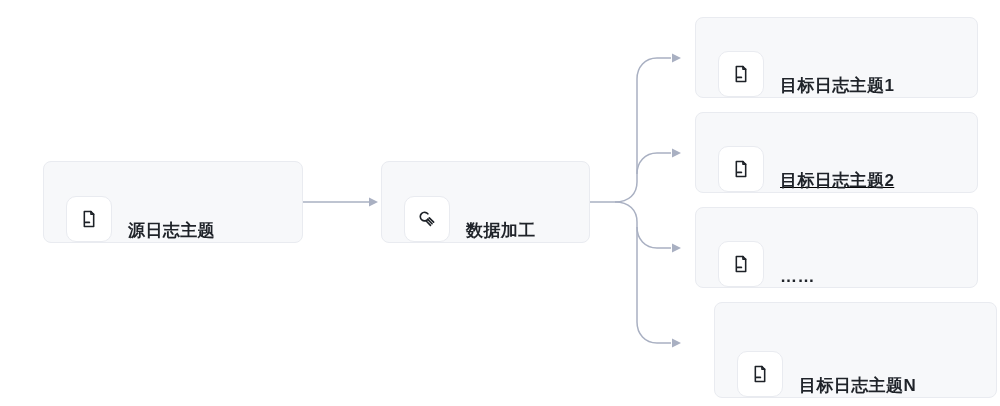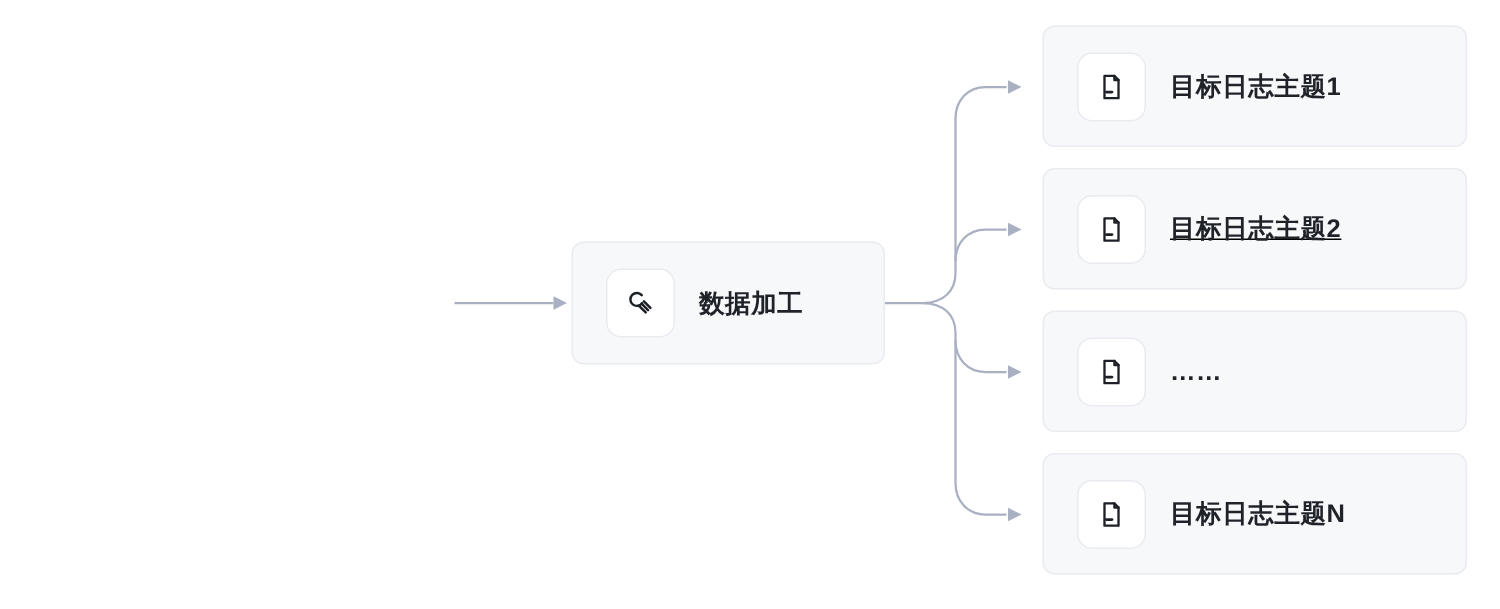--- a/index.html
+++ b/index.html
@@ -2,40 +2,40 @@
 <html><head>
 <meta charset="utf-8">
 <style>
   html,body{margin:0;padding:0;background:#ffffff;}
   .canvas{
     position:relative;width:1000px;height:406px;background:#ffffff;
     font-family:"Liberation Sans",sans-serif;overflow:hidden;
   }
   .connectors{position:absolute;left:0;top:0;pointer-events:none;}
   .node{
-    position:absolute;display:flex;align-items:center;gap:16px;
+    position:absolute;display:flex;align-items:flex-end;gap:16px;
     padding-left:22px;box-sizing:border-box;
     background:#f7f8fa;border:1px solid #e9ebf0;border-radius:8px;
   }
   .chip{
     width:44px;height:44px;flex:0 0 44px;
     background:#ffffff;border:1px solid #e9ebf0;border-radius:10px;
     display:flex;align-items:center;justify-content:center;
   }
   .label{
     font-size:17px;font-weight:700;color:#1f2329;
     letter-spacing:.4px;white-space:nowrap;
   }
   
   .node-source   {left:43px;  top:161px; width:260px; height:82px;}
   .node-processor{left:381px; top:161px; width:209px; height:82px;}
   .node-target-1 {left:695px; top:17px;  width:283px; height:81px;}
   .node-target-2 {left:695px; top:112px; width:283px; height:81px;text-decoration:underline;}
   .node-target-3 {left:695px; top:207px; width:283px; height:81px;}
-  .node-target-4 {left:695px; top:302px; width:283px; height:81px;}
+  .node-target-4 {left:714px; top:302px; width:283px; height:96px;}
 </style>
 </head>
 <body>
 
 <div class="canvas">
 
   <svg class="connectors" width="1000" height="406" viewBox="0 0 1000 406">
     <g fill="none" stroke="#a9b0c2" stroke-width="1.5">
       <path d="M303 202 L369 202"></path>
       <path d="M590 202 L615 202"></path>
@@ -46,20 +46,30 @@
     </g>
     <g fill="#a9b0c2" stroke="none">
       <polygon points="369,197.5 369,206.5 378,202"></polygon>
       <polygon points="672,53.5 672,62.5 681,58"></polygon>
       <polygon points="672,148.5 672,157.5 681,153"></polygon>
       <polygon points="672,243.5 672,252.5 681,248"></polygon>
       <polygon points="672,338.5 672,347.5 681,343"></polygon>
     </g>
   </svg>
 
+  <div class="node node-source">
+    <span class="chip">
+      <svg viewBox="0 0 24 24" width="22" height="22" fill="none" stroke="#1d2127" stroke-width="1.7" stroke-linejoin="round" stroke-linecap="round">
+        <path d="M6.9 3.9 h7.2 l3 3 v13.2 h-10.2 z"></path>
+        <path d="M14.1 3.9 v3 h3"></path>
+        <path d="M8.3 15.7 h4" stroke-width="2.1"></path>
+      </svg>
+    </span>
+    <span class="label">源日志主题</span>
+  </div>
 
   <div class="node node-processor">
     <span class="chip">
       <svg viewBox="0 0 24 24" width="22" height="22" fill="none" stroke="#1d2127" stroke-width="1.8" stroke-linecap="round">
         <path d="M12.9 6.3 A4.7 4.7 0 1 0 13.2 12.1"></path>
         <path d="M14.5 10.8 L19.2 15.5"></path>
         <path d="M12.8 12.5 L17.5 17.2"></path>
         <path d="M11.1 14.2 L15.8 18.9"></path>
       </svg>
     </span>

